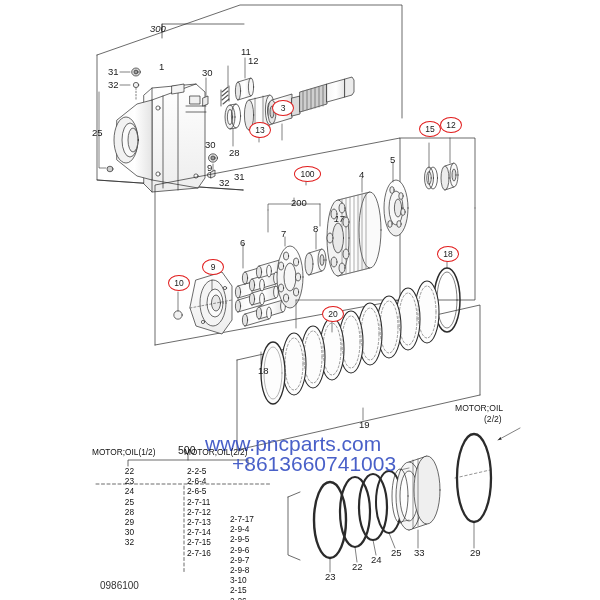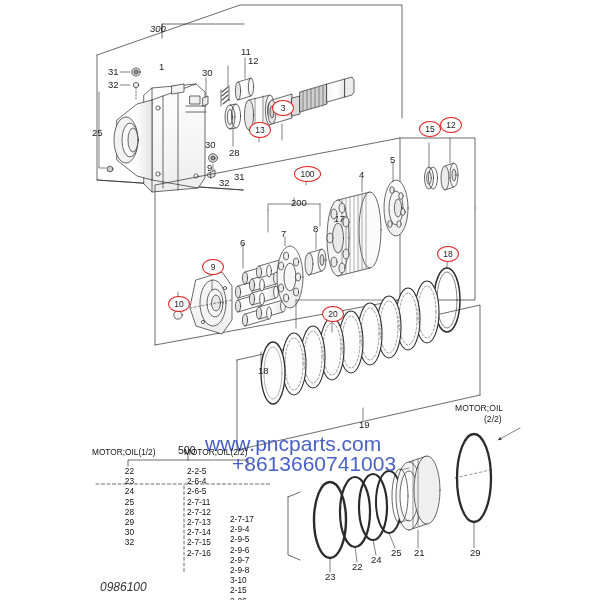--- a/index.html
+++ b/index.html
@@ -8,21 +8,21 @@
   #sheet{position:absolute;inset:0;width:600px;height:600px;}
   .lbl{position:absolute;font-size:9.5px;color:#1a1a1a;white-space:nowrap;
        font-family:"Liberation Sans",sans-serif;line-height:1;}
   .lbl.big{font-size:10.5px;}
   .callout{position:absolute;width:20px;height:14px;border:1.8px solid #e11b1b;
            border-radius:50%;display:flex;align-items:center;justify-content:center;
            font-size:8.5px;color:#1a1a1a;background:#fff;font-family:"Liberation Sans",sans-serif;}
   .callout.w24{width:25px;}
   .wm{position:absolute;color:#3a53c4;font-size:21px;white-space:nowrap;
       font-family:"Liberation Sans",sans-serif;opacity:.92;}
-  .code{position:absolute;left:100px;top:580px;font-size:12px;font-style:italic;color:#333;}
+  .code{position:absolute;left:100px;top:580px;font-size:10px;color:#333;}
   .tbl{position:absolute;left:92px;top:447px;font-size:8.5px;color:#111;}
   .tbl .hdr{font-size:8.3px;white-space:nowrap;}
   .tbl .colnum{font-size:8.3px;line-height:10.2px;white-space:nowrap;}
   .mo{position:absolute;font-size:8.6px;white-space:nowrap;}
 </style>
 </head>
 <body>
 
 <svg id="sheet" viewBox="0 0 600 600">
   <defs>
@@ -399,36 +399,36 @@
 <div class="lbl" style="left:240px;top:238px;">6</div>
 <div class="lbl" style="left:281px;top:229px;">7</div>
 <div class="lbl" style="left:313px;top:224px;">8</div>
 <div class="lbl" style="left:334px;top:214px;font-style:italic;">17</div>
 <div class="lbl" style="left:359px;top:170px;">4</div>
 <div class="lbl" style="left:390px;top:155px;">5</div>
 
 <div class="lbl" style="left:258px;top:366px;">18</div>
 <div class="lbl" style="left:359px;top:420px;">19</div>
 
-<div class="lbl" style="left:414px;top:548px;">21</div>
+<div class="lbl" style="left:414px;top:548px;">33</div>
 <div class="lbl" style="left:325px;top:572px;">23</div>
 <div class="lbl" style="left:352px;top:562px;">22</div>
 <div class="lbl" style="left:371px;top:555px;">24</div>
 <div class="lbl" style="left:391px;top:548px;">25</div>
 <div class="lbl" style="left:470px;top:548px;">29</div>
 
 <div class="mo" style="left:455px;top:403px;text-align:right;">MOTOR;OIL</div>
 <div class="mo" style="left:484px;top:414px;">(2/2)</div>
 
 <div class="callout" style="left:272px;top:100px;">3</div>
 <div class="callout" style="left:249px;top:122px;">13</div>
 <div class="callout" style="left:419px;top:121px;">15</div>
 <div class="callout" style="left:440px;top:117px;">12</div>
 <div class="callout w24" style="left:294px;top:166px;">100</div>
-<div class="callout" style="left:168px;top:275px;margin-top:21px;">10</div>
+<div class="callout" style="left:168px;top:275px;">10</div>
 <div class="callout" style="left:202px;top:259px;">9</div>
 <div class="callout" style="left:437px;top:246px;">18</div>
 <div class="callout" style="left:322px;top:306px;">20</div>
 
 <div class="wm" style="left:205px;top:432px;">www.pncparts.com</div>
 <div class="wm" style="left:232px;top:452px;">+8613660741003</div>
 
 <div class="lbl big" style="left:178px;top:445px;">500</div>
 
 <div class="tbl">

